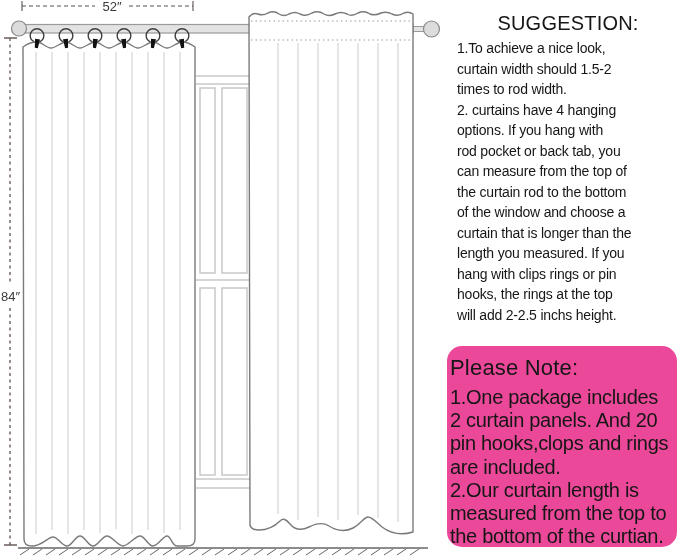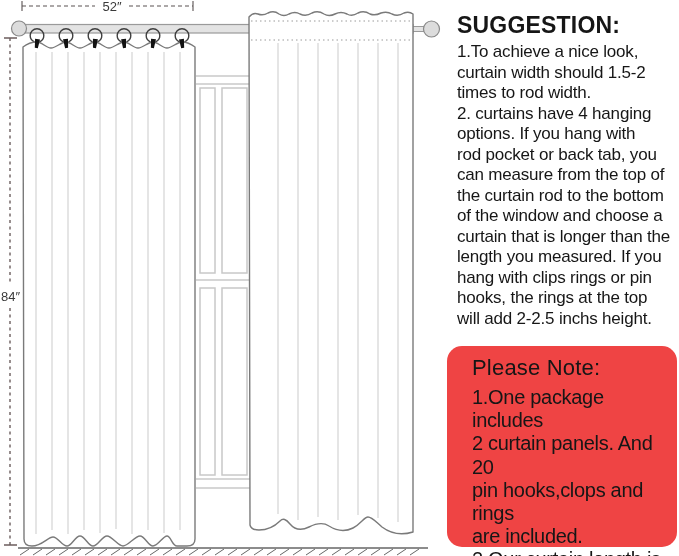--- a/index.html
+++ b/index.html
@@ -6,30 +6,30 @@
   #stage{
     position:relative;width:679px;height:556px;background:#ffffff;
     font-family:"Liberation Sans", sans-serif;color:#1f1f1f;overflow:hidden;border-radius:17px;
   }
   #diagram-svg{position:absolute;left:0;top:0;}
   .dim-label{font-family:"Liberation Sans", sans-serif;font-size:13px;fill:#3a3a3a;}
   .suggestion{
     position:absolute;left:457px;top:12px;width:222px;
   }
   .suggestion h1{
-    margin:0 0 3px 0;font-size:23px;font-weight:700;letter-spacing:0.2px;color:#161616;
+    margin:0 0 3px 0;font-size:20px;font-weight:400;letter-spacing:0.2px;color:#161616;text-align:center;
   }
   .suggestion .body{
-    font-size:17px;line-height:20.5px;letter-spacing:-0.2px;
+    font-size:14px;line-height:20.5px;letter-spacing:-0.2px;
     white-space:pre-line;color:#161616;
   }
   .note-box{
     position:absolute;left:447px;top:346px;width:230px;height:201px;
-    background:#ef4444;border-radius:15px;box-sizing:border-box;
-    padding:9px 6px 0 25px;
+    background:#ec4899;border-radius:15px;box-sizing:border-box;
+    padding:9px 6px 0 3px;
   }
   .note-box h2{
     margin:0 0 5px 0;font-size:22px;font-weight:400;letter-spacing:0.2px;color:#161616;
   }
   .note-box .body{
     font-size:20px;line-height:23.2px;letter-spacing:-0.3px;
     white-space:pre-line;color:#161616;
   }
 </style>
 </head>

